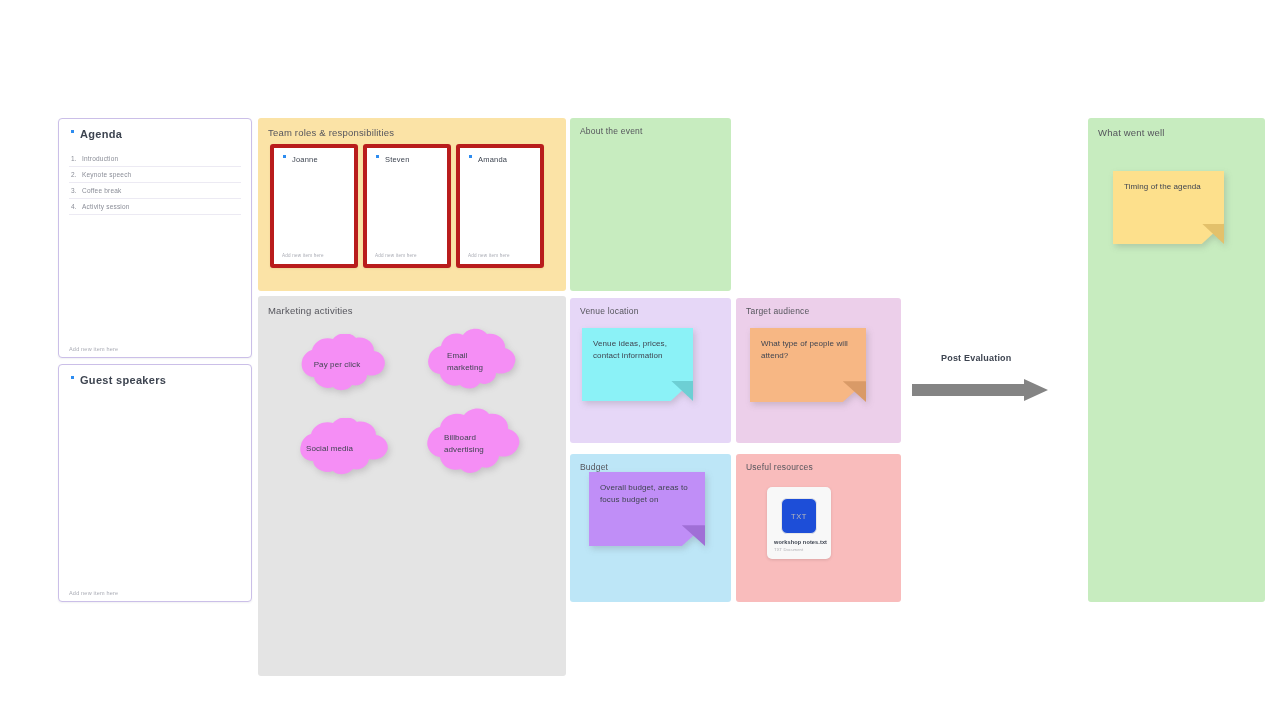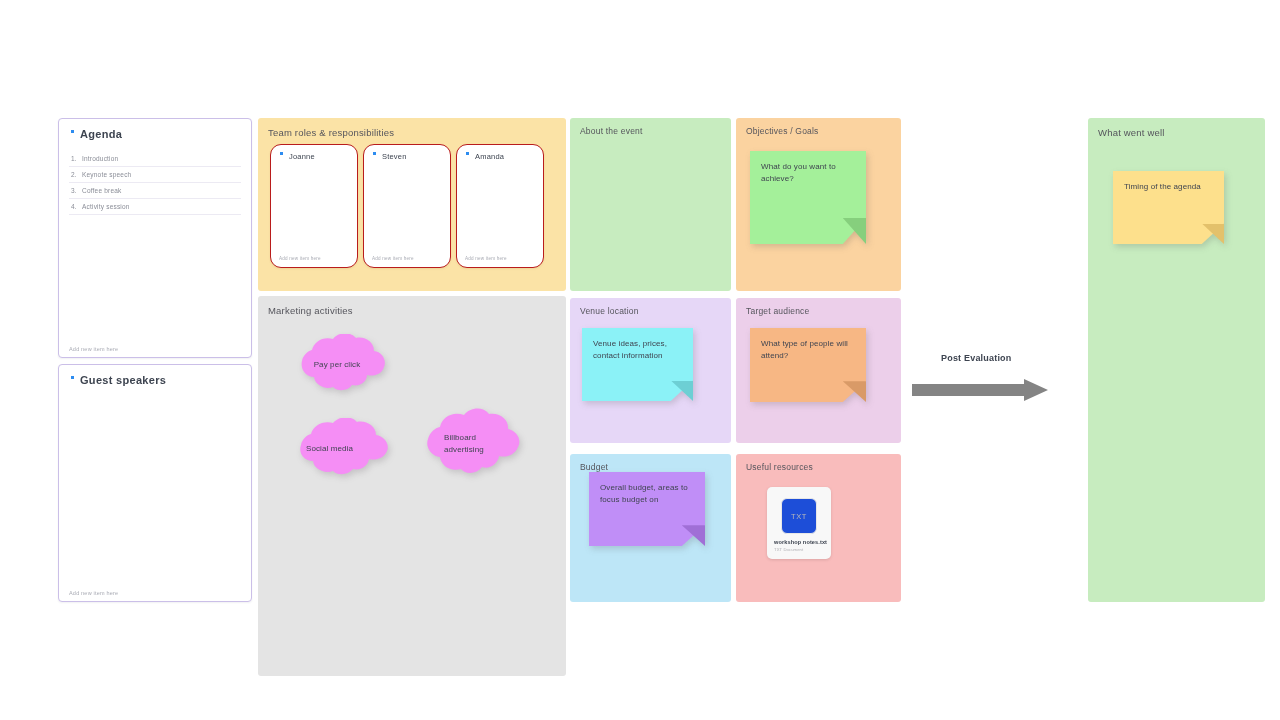--- a/index.html
+++ b/index.html
@@ -94,22 +94,22 @@
     font-size: 5.5px;
     color: #a9abb4;
     letter-spacing: .2px;
   }
 
   
   .person-card {
     position: absolute;
     box-sizing: border-box;
     background: #ffffff;
-    border: 1px solid #b91c1c;
-    border-radius: 11px;
+    border: 4px solid #b91c1c;
+    border-radius: 3px;
     box-shadow: 0 1px 2px rgba(120,90,30,.10);
   }
   .person-name {
     position: absolute;
     left: 9px;
     top: 7px;
     font-size: 7.5px;
     color: #3d4450;
     display: flex;
     align-items: center;
@@ -293,20 +293,27 @@
   <div class="panel" style="left:258px; top:296px; width:308px; height:380px; background:#e4e4e4;">
     <div class="panel-title lg">Marketing activities</div>
 
     <div class="cloud" style="left:24px; top:38px; width:110px; height:62px;">
       <svg width="110" height="62" viewBox="0 0 110 62">
         <path fill="#f58ef5" d="M30 16c2-9 12-14 21-11 5-7 17-8 23-1 9-2 18 4 18 13 8 1 13 9 10 16-2 7-10 10-17 8 0 7-8 12-15 10-4 6-14 7-19 2-8 3-18-2-19-10-8 0-14-8-12-16 1-6 6-10 10-11z"></path>
       </svg>
       <div class="cloud-label">Pay per click</div>
     </div>
 
+    <div class="cloud" style="left:155px; top:32px; width:108px; height:68px;">
+      <svg width="108" height="68" viewBox="0 0 108 68">
+        <path fill="#f58ef5" d="M28 18c2-10 13-15 22-11 6-8 18-8 24-1 9-2 19 5 18 14 8 2 13 10 9 17-2 7-11 10-18 8 0 8-9 13-16 10-5 7-15 7-20 2-9 3-19-3-20-11-9-1-14-9-11-17 1-6 7-10 12-11z"></path>
+      </svg>
+      <div class="cloud-label two" style="white-space:pre-line;">Email
+marketing</div>
+    </div>
 
     <div class="cloud" style="left:22px; top:122px; width:114px; height:62px;">
       <svg width="114" height="62" viewBox="0 0 114 62">
         <path fill="#f58ef5" d="M31 16c2-9 13-14 22-11 6-7 18-8 24-1 9-2 19 4 19 13 8 1 14 9 11 16-3 7-11 10-18 8-1 7-9 12-16 10-5 6-15 7-20 2-9 3-19-2-20-10-9 0-15-8-12-16 1-6 6-10 10-11z"></path>
       </svg>
       <div class="cloud-label left">Social media</div>
     </div>
 
     <div class="cloud" style="left:152px; top:112px; width:114px; height:72px;">
       <svg width="114" height="72" viewBox="0 0 114 72">
@@ -314,28 +321,20 @@
       </svg>
       <div class="cloud-label two" style="white-space:pre-line;">Billboard
 advertising</div>
     </div>
   </div>
 
   <div class="panel" style="left:570px; top:118px; width:161px; height:173px; background:#c7ecbf;">
     <div class="panel-title">About the event</div>
   </div>
 
-  <div class="panel" style="left:736px; top:118px; width:165px; height:173px; background:#fbd3a0;">
-    <div class="panel-title">Objectives / Goals</div>
-    <div class="sticky" style="left:14px; top:33px; width:116px; height:93px;">
-      <div class="sticky-body" style="background:#a4f09a;"></div>
-      <div class="sticky-fold" style="background:#86cf7d;"></div>
-      <div class="sticky-text">What do you want to achieve?</div>
-    </div>
-  </div>
 
   <div class="panel" style="left:570px; top:298px; width:161px; height:145px; background:#e6d7f7;">
     <div class="panel-title">Venue location</div>
     <div class="sticky" style="left:12px; top:30px; width:111px; height:73px;">
       <div class="sticky-body" style="background:#8bf2f7;"></div>
       <div class="sticky-fold" style="background:#6dcfd4;"></div>
       <div class="sticky-text">Venue ideas, prices, contact information</div>
     </div>
   </div>
 

